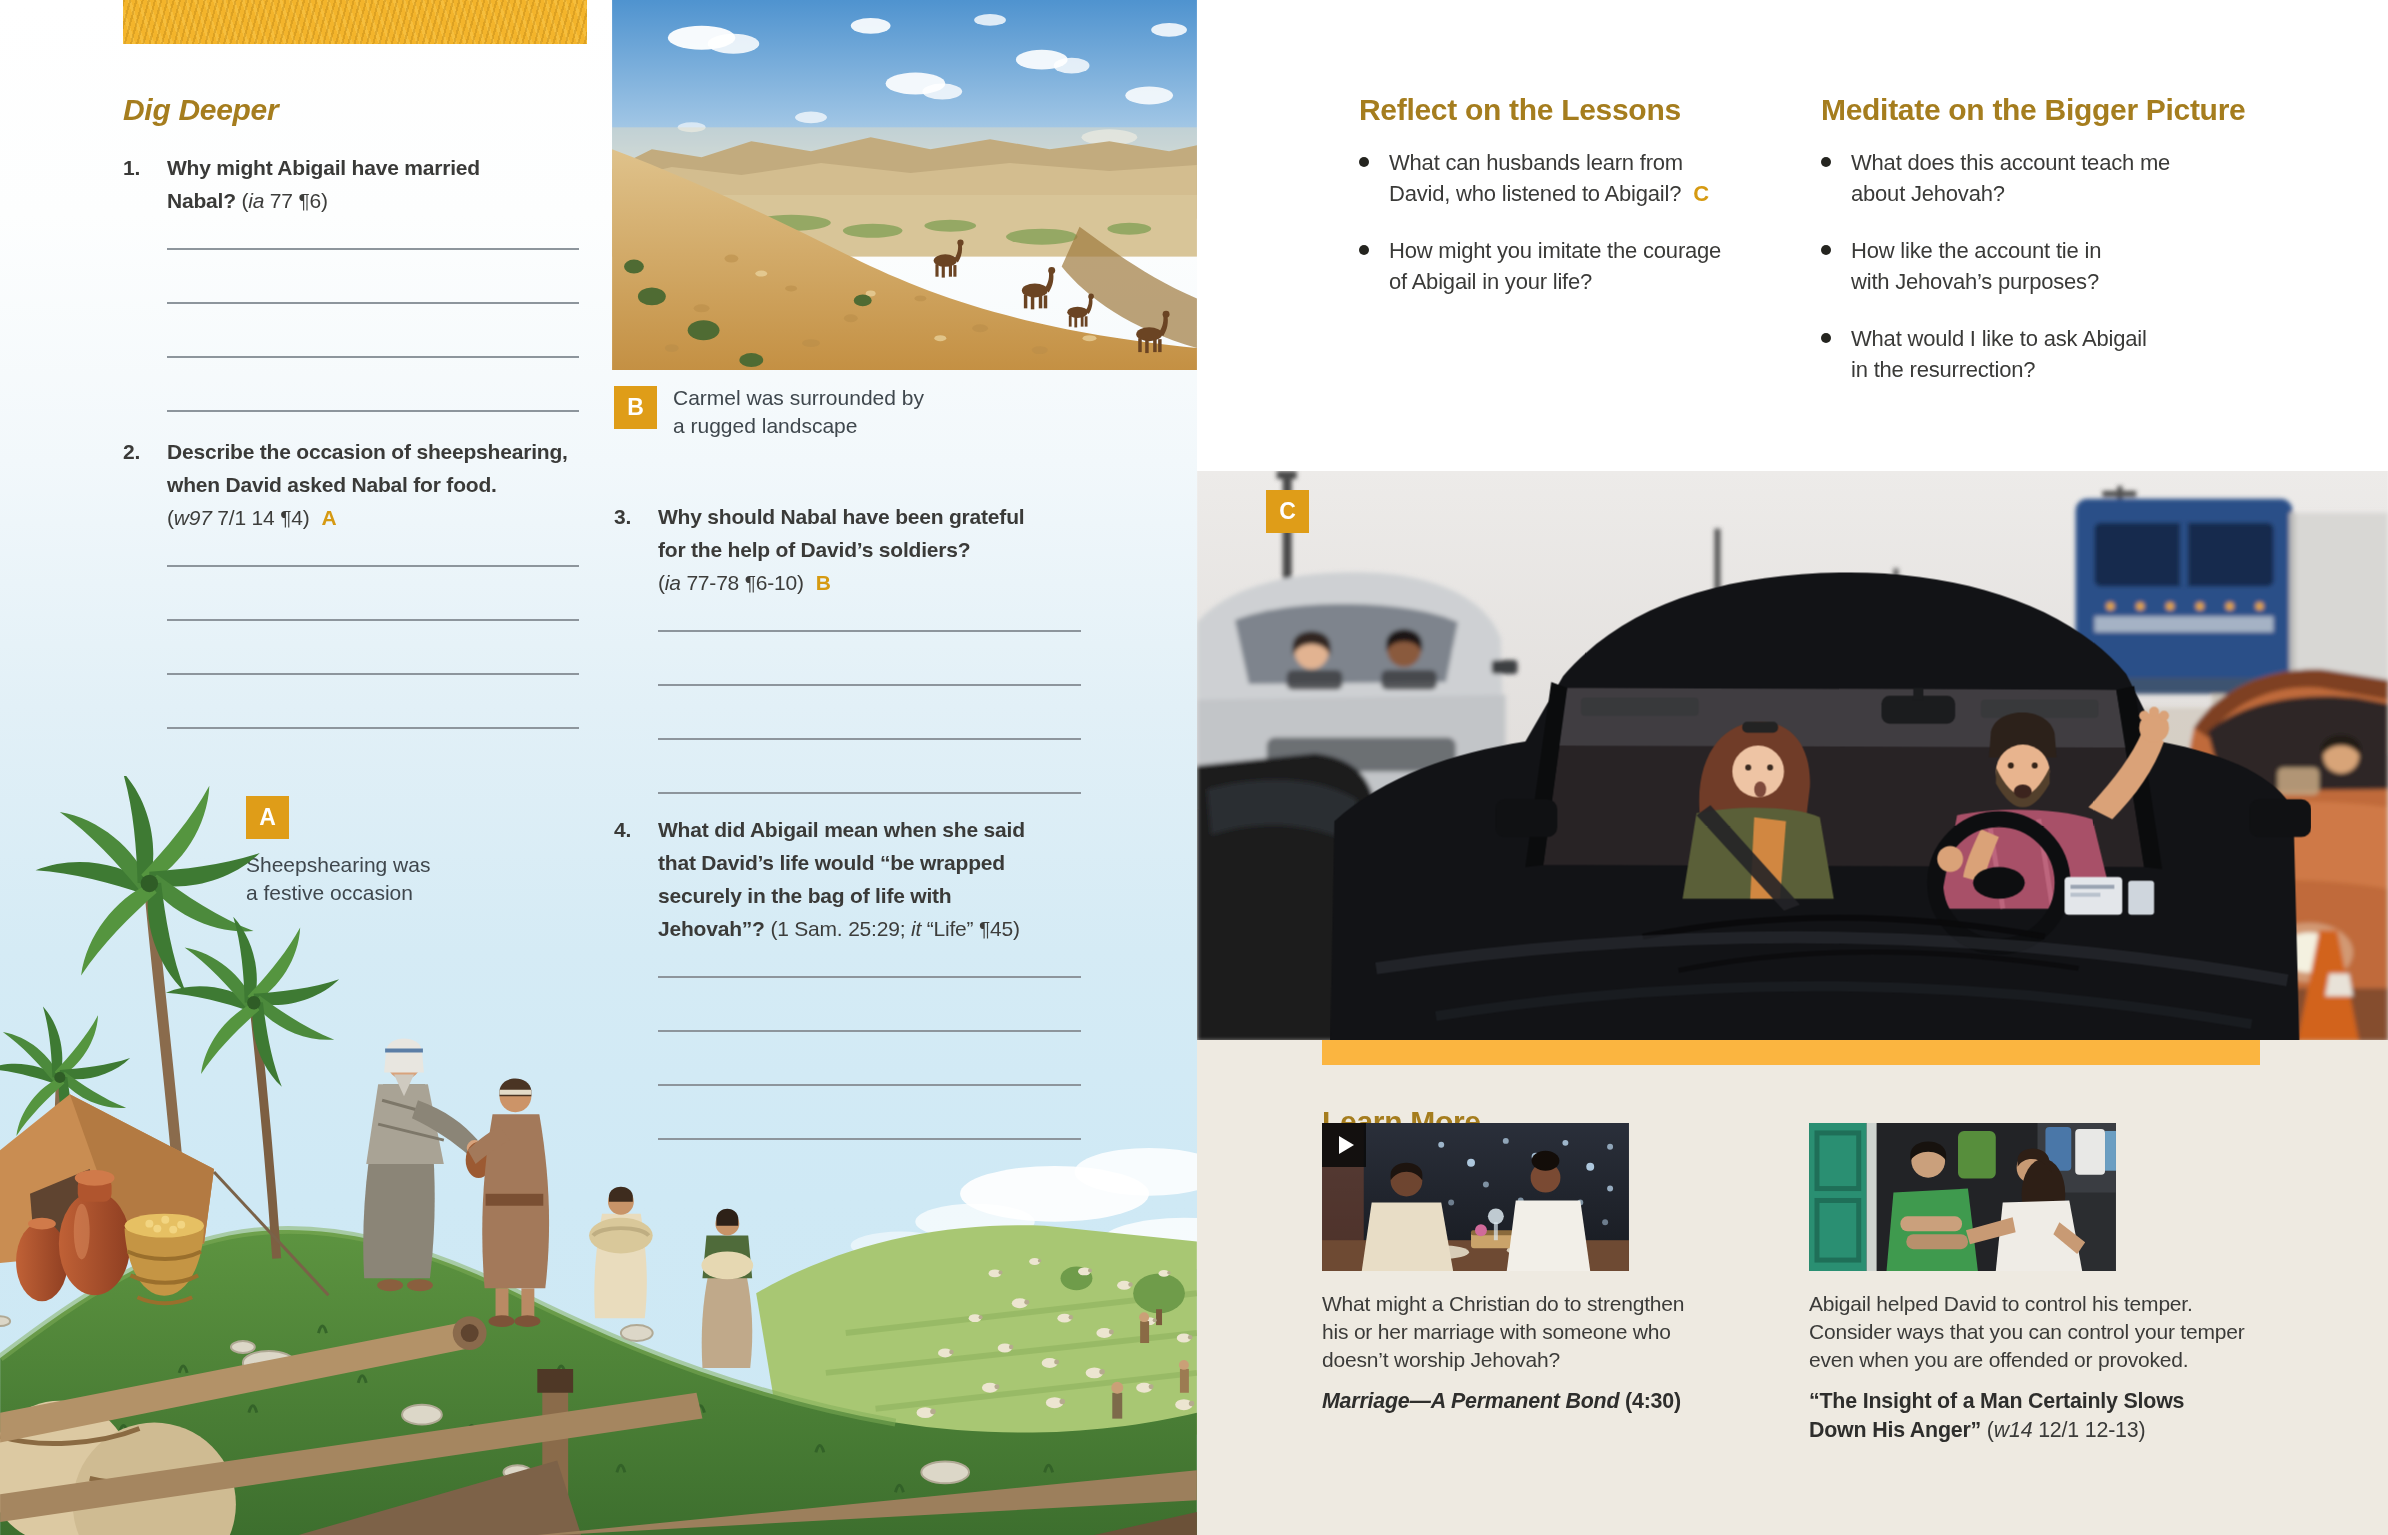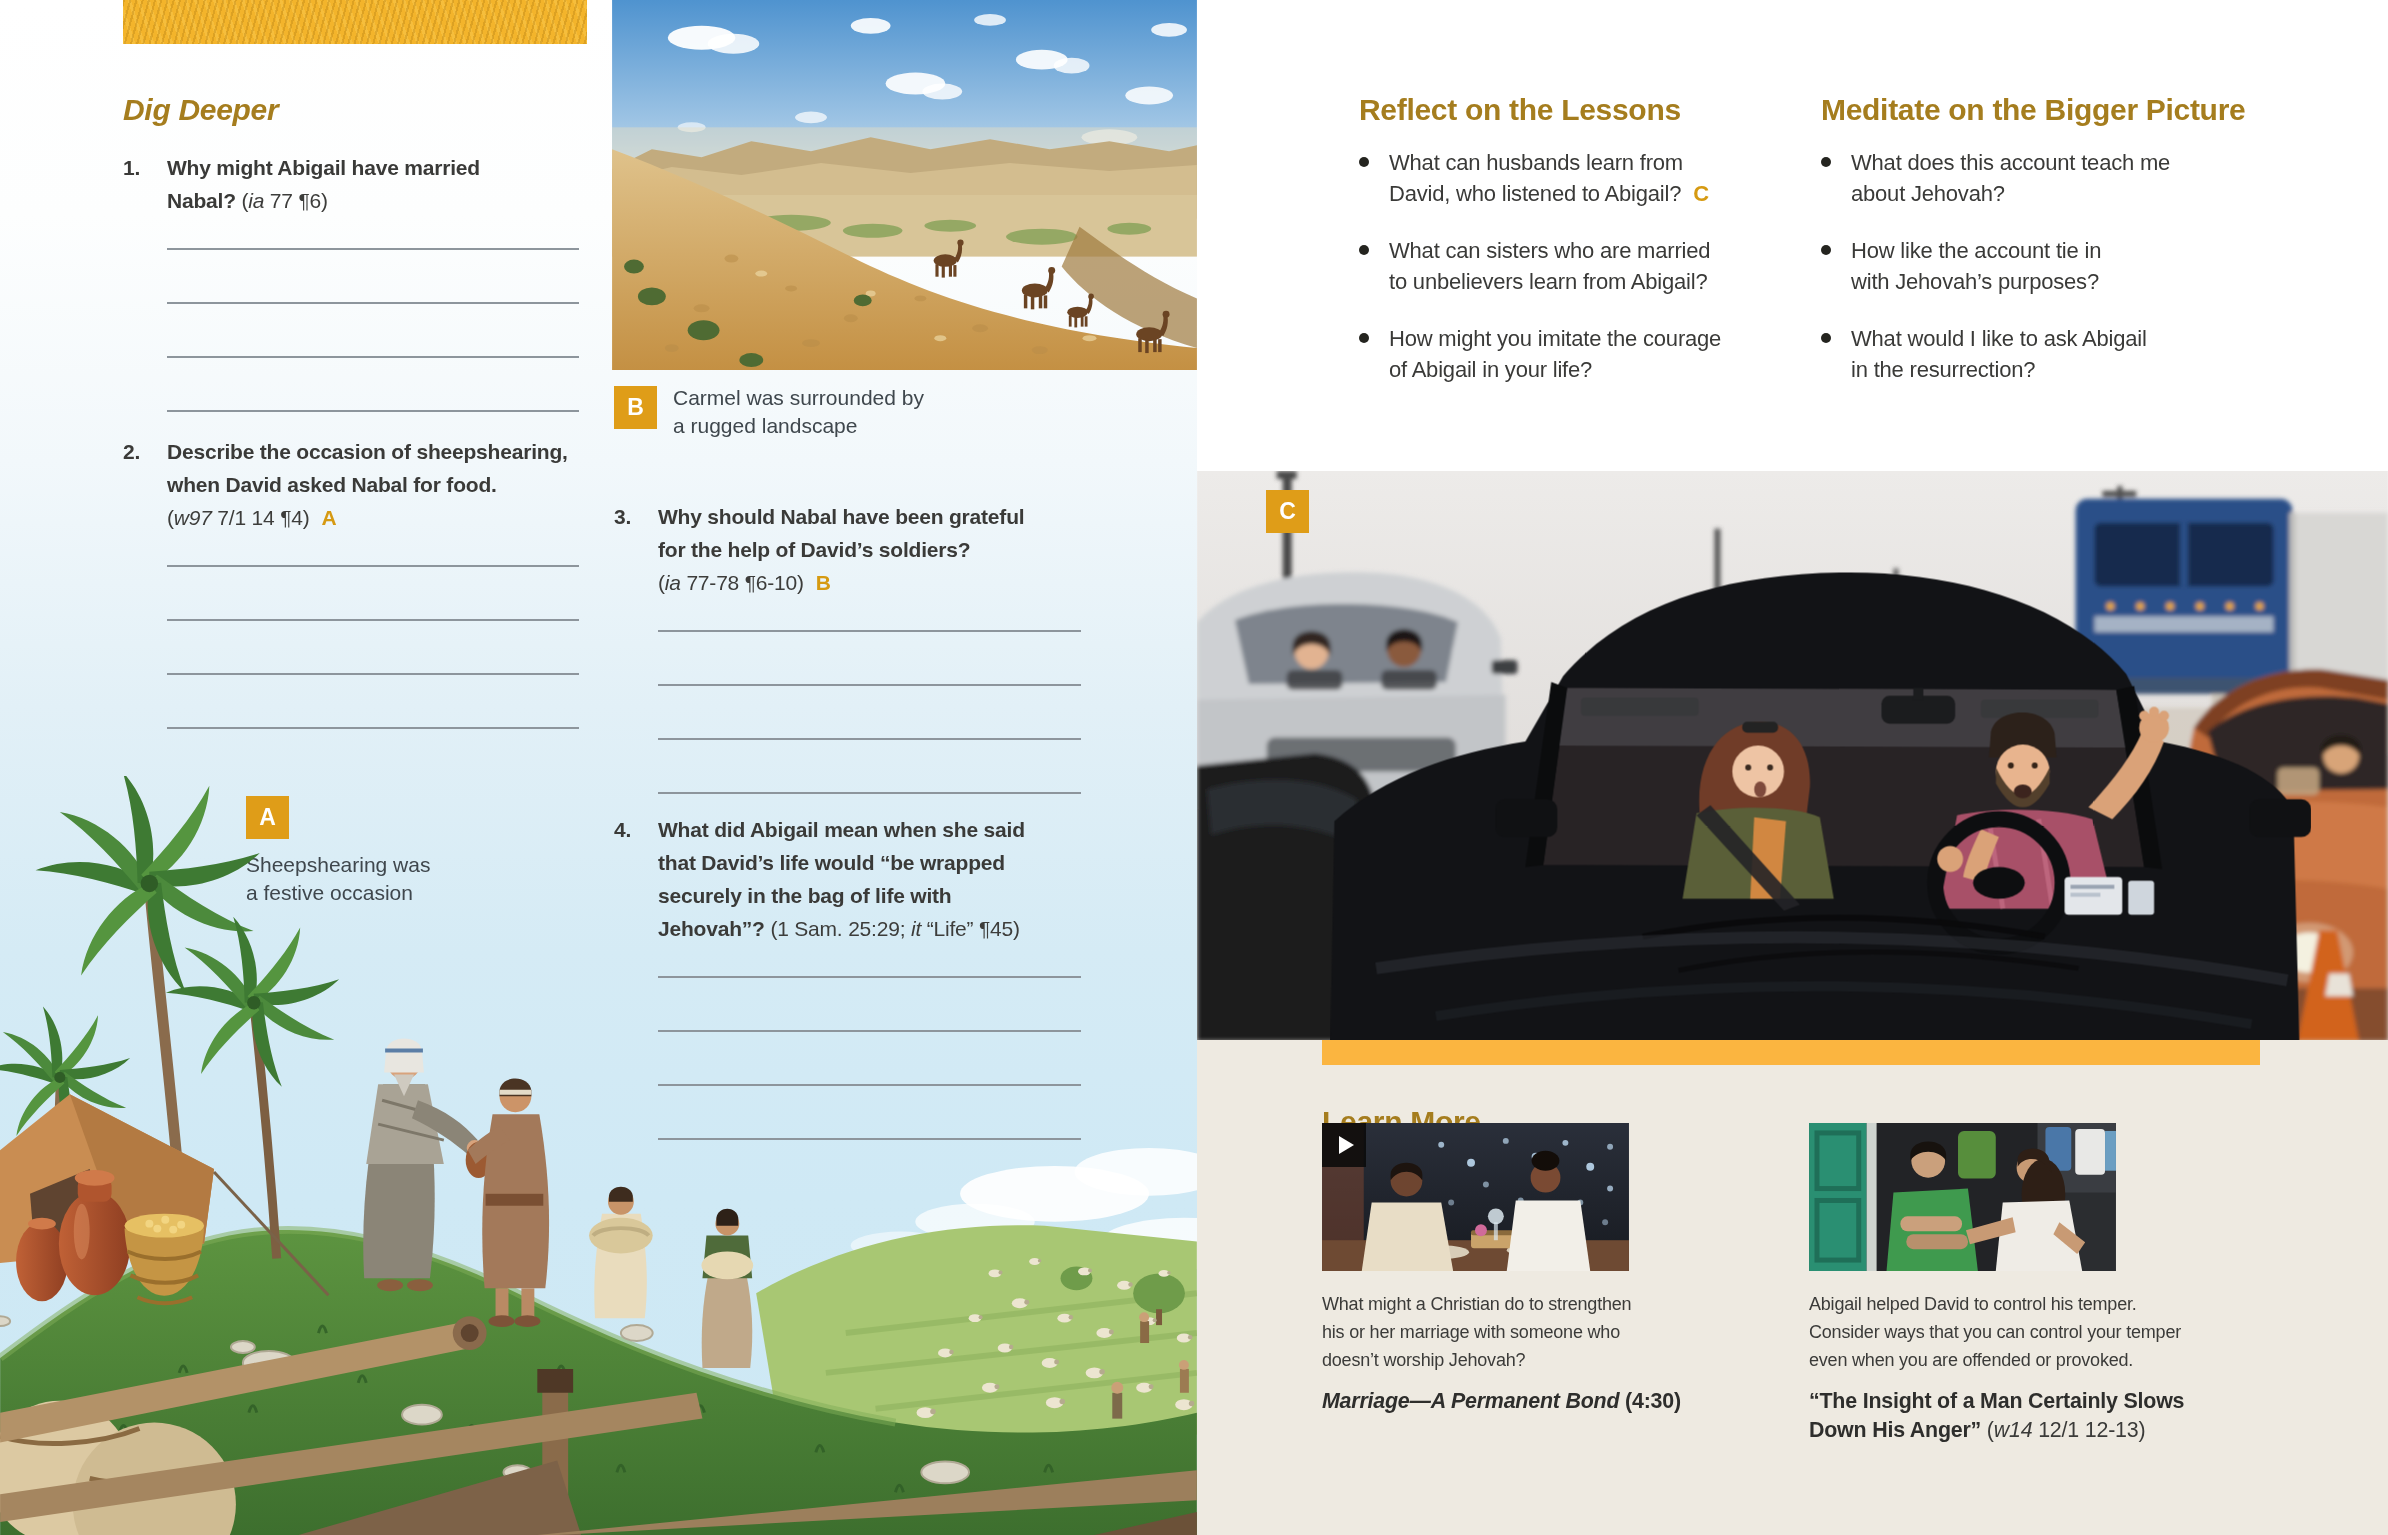--- a/index.html
+++ b/index.html
@@ -39,21 +39,21 @@
   .dot::before{content:"";display:block;width:10px;height:10px;border-radius:50%;background:#24241f;margin-top:10px;}
   .bullet-text{flex:1;font-size:22px;line-height:31px;letter-spacing:-0.2px;}
   .learn-more{position:absolute;left:0;top:1040px;width:1191px;height:496px;background:#eeeae1;}
   .orange-bar{position:absolute;left:125px;top:0;width:938px;height:25px;background:#fbb540;}
   .lm-item{position:absolute;top:83px;}
   .thumb-wrap{position:relative;width:307px;height:148px;}
   .play-btn{position:absolute;left:0;top:0;width:44px;height:44px;background:rgba(10,10,10,.88);
     display:flex;align-items:center;justify-content:center;}
   .play-btn::before{content:"";display:block;width:0;height:0;border-top:9px solid transparent;
     border-bottom:9px solid transparent;border-left:15px solid #fff;margin-left:4px;}
-  .lm-caption{margin-top:19px;font-size:18px;line-height:28px;color:#3b3b39;letter-spacing:-0.2px;}
+  .lm-caption{margin-top:19px;font-size:21px;line-height:28px;color:#3b3b39;letter-spacing:-0.2px;}
   .lm-title{margin-top:13px;font-size:21.4px;line-height:29px;font-weight:bold;color:#2e2e2c;letter-spacing:-0.2px;}
   .lm-title .lm-ref{font-weight:normal;color:#3b3b39;}
   svg{display:block;}
 </style>
 </head>
 <body>
 
 <div class="left-page">
 
   <div class="band"></div>
@@ -394,25 +394,20 @@
 
 <div class="right-page">
 
   <div class="r-col" style="left:162px;top:92px;width:408px;">
     <h2 class="section-title" style="position:static;">Reflect on the Lessons</h2>
     <div class="bullets">
       <div class="bullet">
           <span class="dot"></span>
           <span class="bullet-text"><span class="ml">What can husbands learn from
 David, who listened to Abigail?</span><span class="chip-inline">C</span></span>
-        </div>
-      <div class="bullet">
-          <span class="dot"></span>
-          <span class="bullet-text"><span class="ml">What can sisters who are married
-to unbelievers learn from Abigail?</span><span class="chip-inline"></span></span>
         </div>
       <div class="bullet">
           <span class="dot"></span>
           <span class="bullet-text"><span class="ml">How might you imitate the courage
 of Abigail in your life?</span><span class="chip-inline"></span></span>
         </div>
     </div>
   </div>
 
   <div class="r-col" style="left:624px;top:92px;width:438px;">

